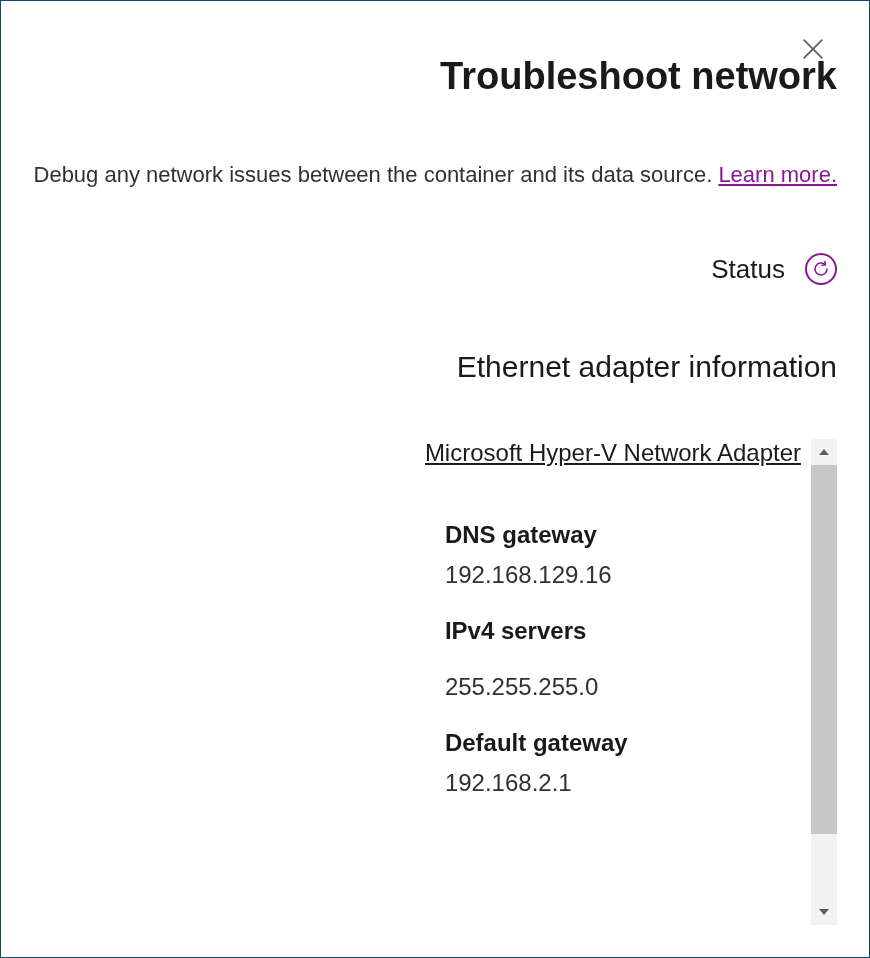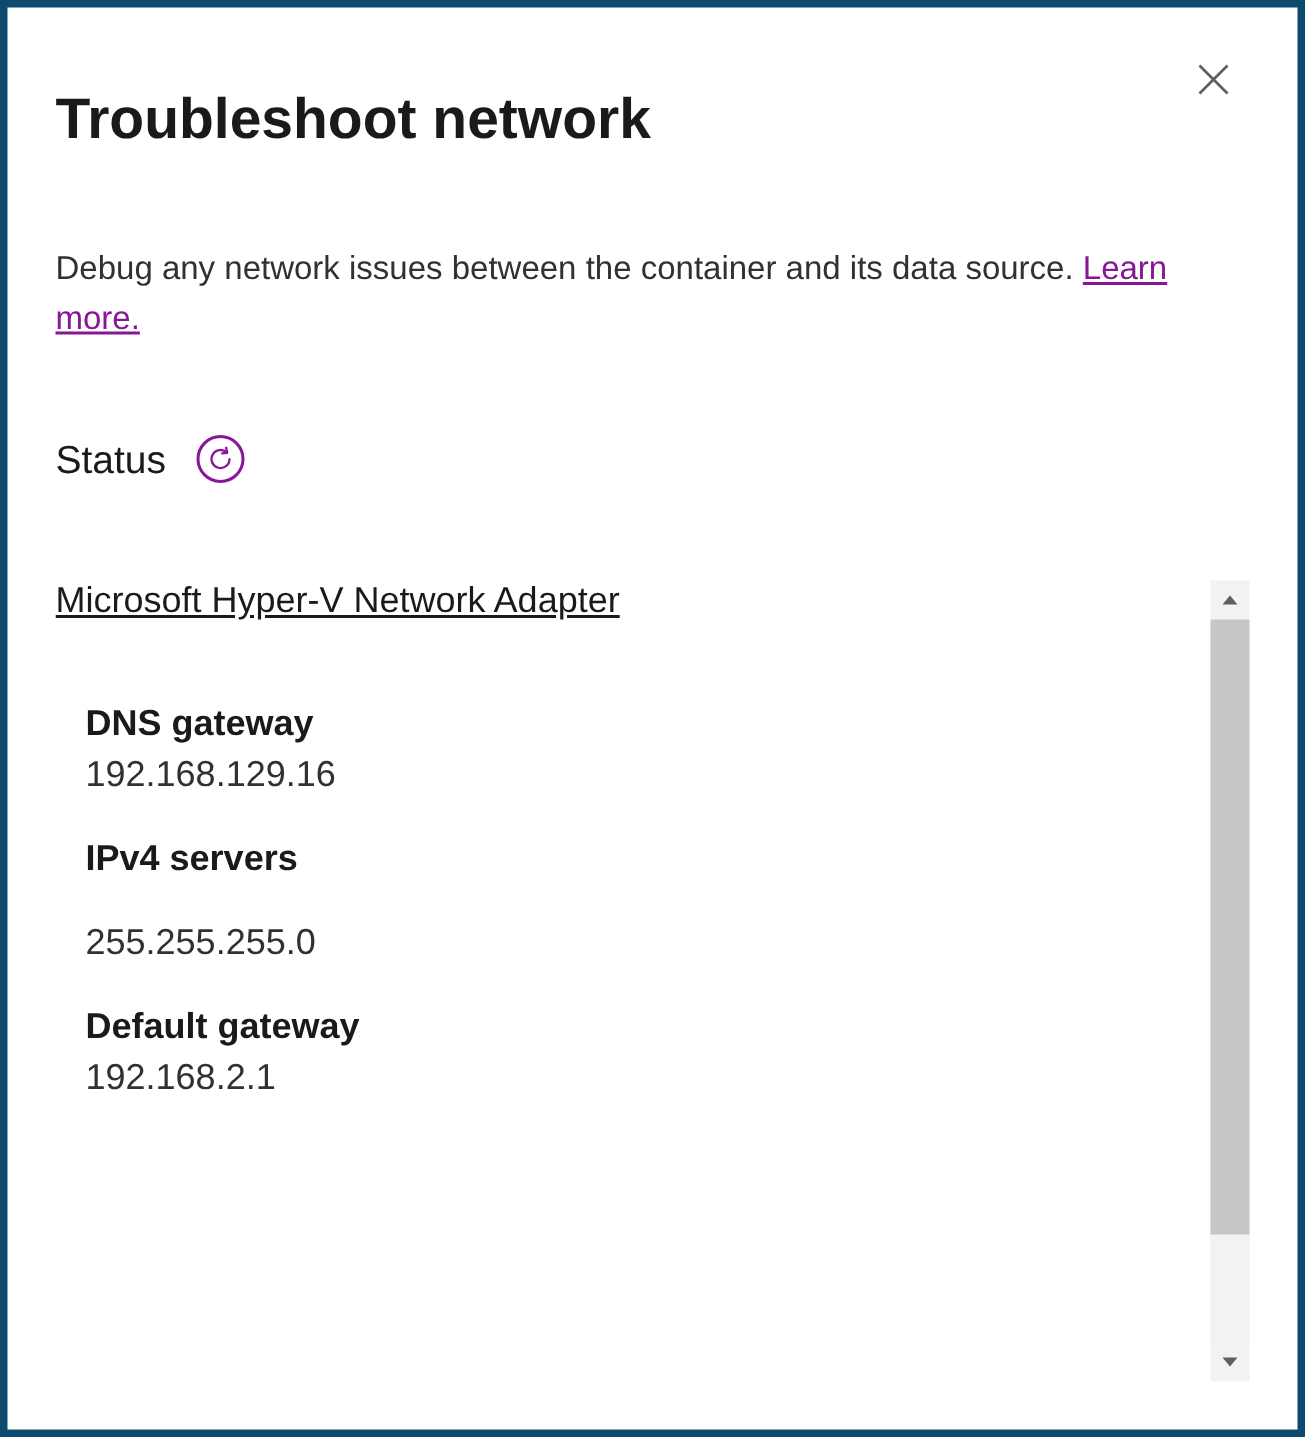--- a/index.html
+++ b/index.html
@@ -10,25 +10,26 @@
     body {
       font-family: 'Segoe UI', -apple-system, BlinkMacSystemFont, sans-serif;
       background: #ffffff;
       width: 870px;
       height: 958px;
       overflow: hidden;
     }
     .panel {
       width: 100%;
       height: 100%;
-      border: 5px solid #0c4a6e;
+      border: 1px solid #0c4a6e;
       padding: 32px 32px 0 32px;
       position: relative;
       display: flex;
       flex-direction: column;
+      align-items: flex-end;
     }
     .close-btn {
       position: absolute;
       top: 30px;
       right: 38px;
       width: 36px;
       height: 36px;
       cursor: pointer;
       display: flex;
       align-items: center;
@@ -127,20 +128,21 @@
     .prop-label {
       font-size: 24px;
       font-weight: 700;
       color: #1b1a19;
       margin-bottom: 6px;
     }
     .prop-value {
       font-size: 24px;
       font-weight: 400;
       color: #323130;
+      margin-top: 12px;
     }
     .scrollbar {
       width: 26px;
       background: #f2f2f2;
       display: flex;
       flex-direction: column;
       margin-left: 10px;
       margin-top: 0px;
     }
     .scroll-arrow {
@@ -195,20 +197,21 @@
     <span class="status-label">Status</span>
     <button class="refresh-btn">
       <svg viewBox="0 0 24 24">
         <path d="M20 12 A8 8 0 1 1 17.6 6.3" stroke-linecap="round"></path>
         <polyline points="17,2 18,6.5 13.5,7" stroke-linecap="round" stroke-linejoin="round"></polyline>
         <path d="M4 12 A8 8 0 0 1 6.4 6.3" stroke-linecap="round" opacity="0"></path>
       </svg>
     </button>
   </div>
 
+  <h2 class="section-title">Ethernet adapter information</h2>
 
   <div class="adapter-section">
     <div class="adapter-content">
       <a class="adapter-name">Microsoft Hyper-V Network Adapter</a>
       <div class="prop-list">
         <div class="prop-item">
           <div class="prop-label">DNS gateway</div>
           <div class="prop-value">192.168.129.16</div>
         </div>
         <div class="prop-item">

